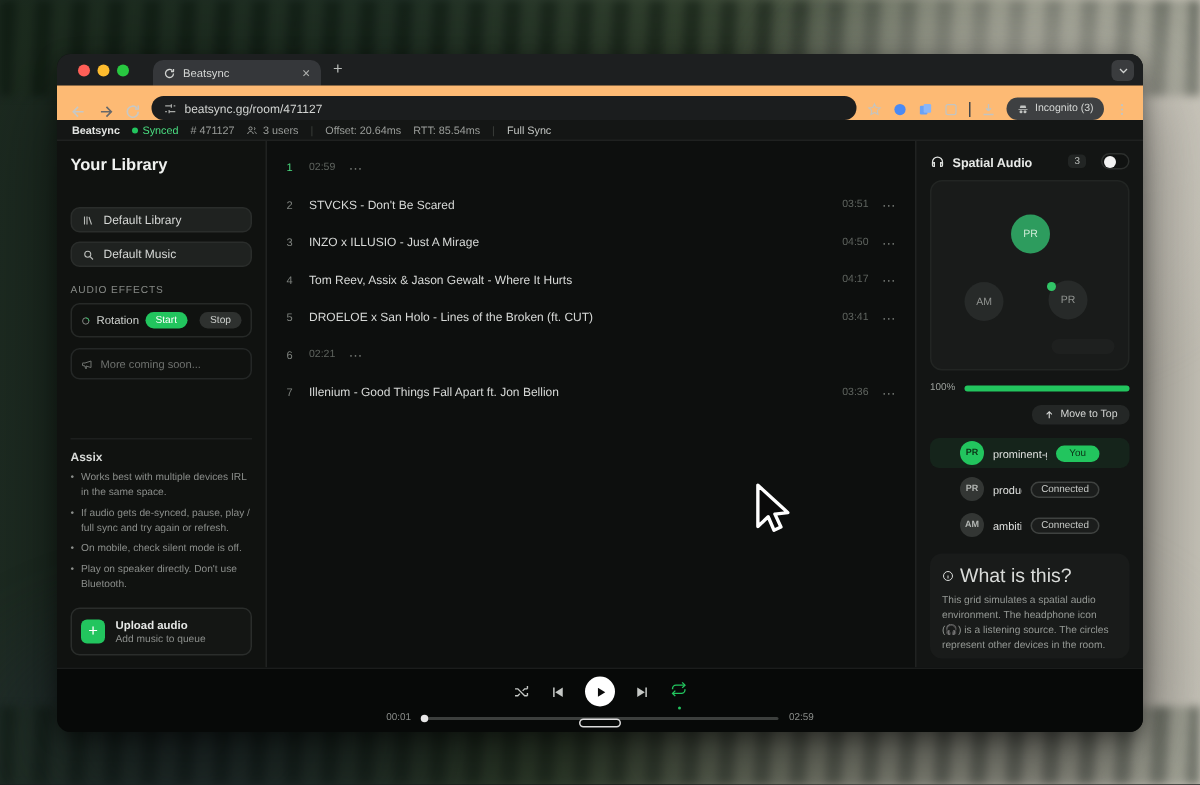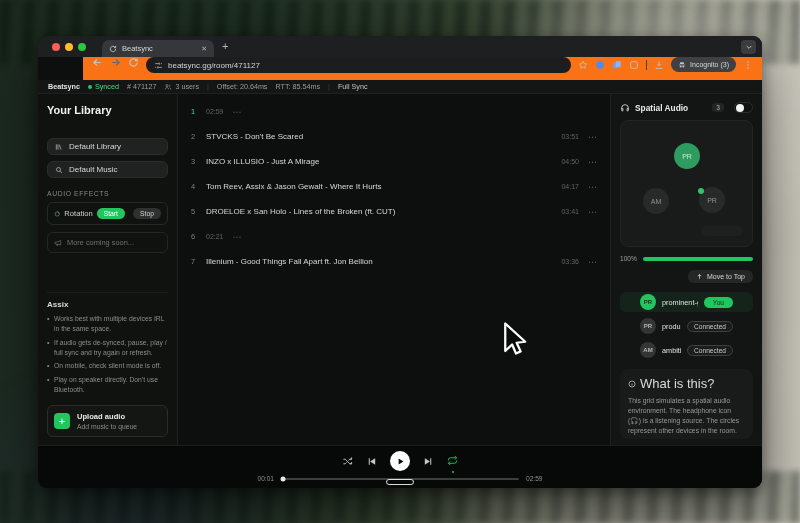--- a/index.html
+++ b/index.html
@@ -25,21 +25,21 @@
   .lights { display:flex; gap:5px; padding:0 6px 0 8px; }
   .light { width:8px; height:8px; border-radius:50%; }
   .tab { margin-left:10px; height:17px; align-self:flex-end; width:112px; background:#35373a; border-radius:7px 7px 0 0;
     display:flex; align-items:center; gap:5px; padding:0 7px; color:#d6d8d6; font-size:7.5px; }
   .tab .fav { width:8px; height:8px; color:#cfd1cf; }
   .tab .title { flex:1; white-space:nowrap; overflow:hidden; }
   .tab .close { font-size:7px; color:#aeb0ae; cursor:default; }
   .newtab { margin-left:8px; color:#b9bbb9; font-size:11px; line-height:1; }
   .tab-chevron { margin-left:auto; width:15px; height:14px; background:#3a3c3e; border-radius:4px; display:flex; align-items:center; justify-content:center; color:#cfd1cf; }
 
-  .toolbar { height:23px; background:#f97316; display:flex; align-items:flex-start; gap:7px; padding:0 9px; flex:0 0 auto;margin-left:45px; }
+  .toolbar { height:23px; background:#fdba74; display:flex; align-items:flex-end; gap:7px; padding:0 9px; flex:0 0 auto; }
   .nav-ic { width:11px; height:11px; color:#c6c8c6; flex:0 0 auto; }
   .nav-ic.dim { color:#66686a; }
   .urlbar { flex:1; height:16px; background:#1b1d1e; border-radius:8px; display:flex; align-items:center; gap:5px; padding:0 8px; }
   .urlbar svg { width:9px; height:9px; color:#a8aaa8; }
   .url-text { font-size:8px; color:#d2d4d2; }
   .tb-right { display:flex; align-items:center; gap:7px; }
   .tb-right svg { width:10px; height:10px; color:#c2c4c2; }
   .sep-v { width:1px; height:10px; background:#45474a; }
   .incog { height:15px; background:#3e4042; border-radius:8px; display:flex; align-items:center; gap:4px; padding:0 7px; color:#d6d8d6; font-size:7px; }
   .incog svg { width:8px; height:8px; }

